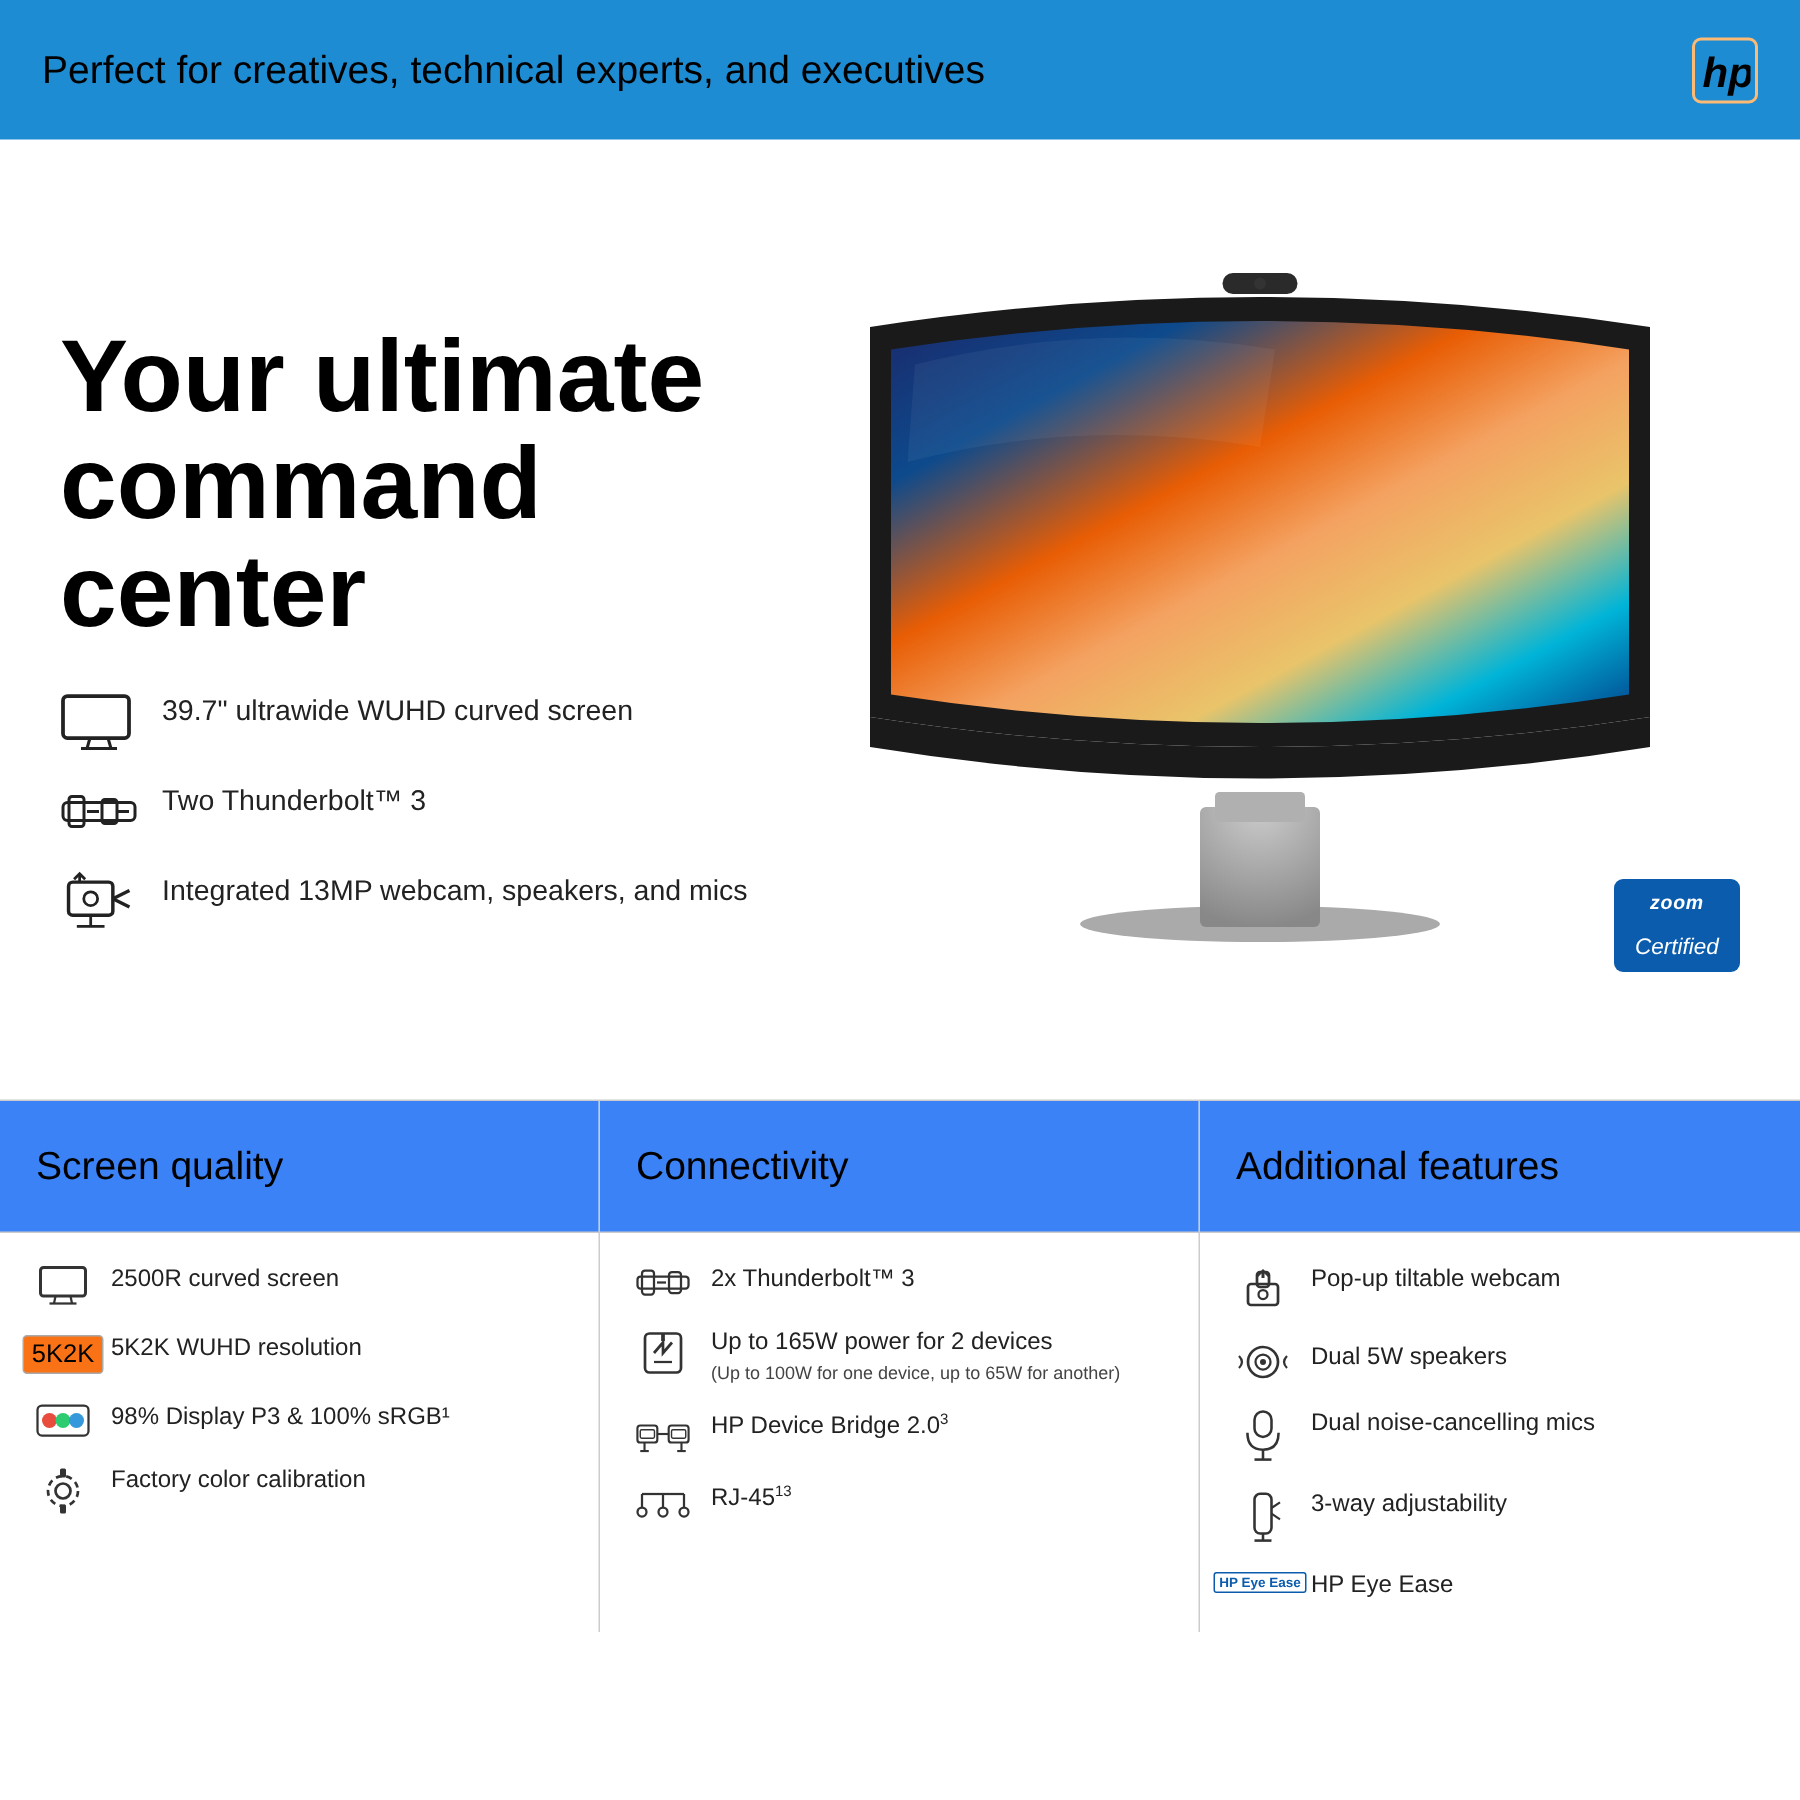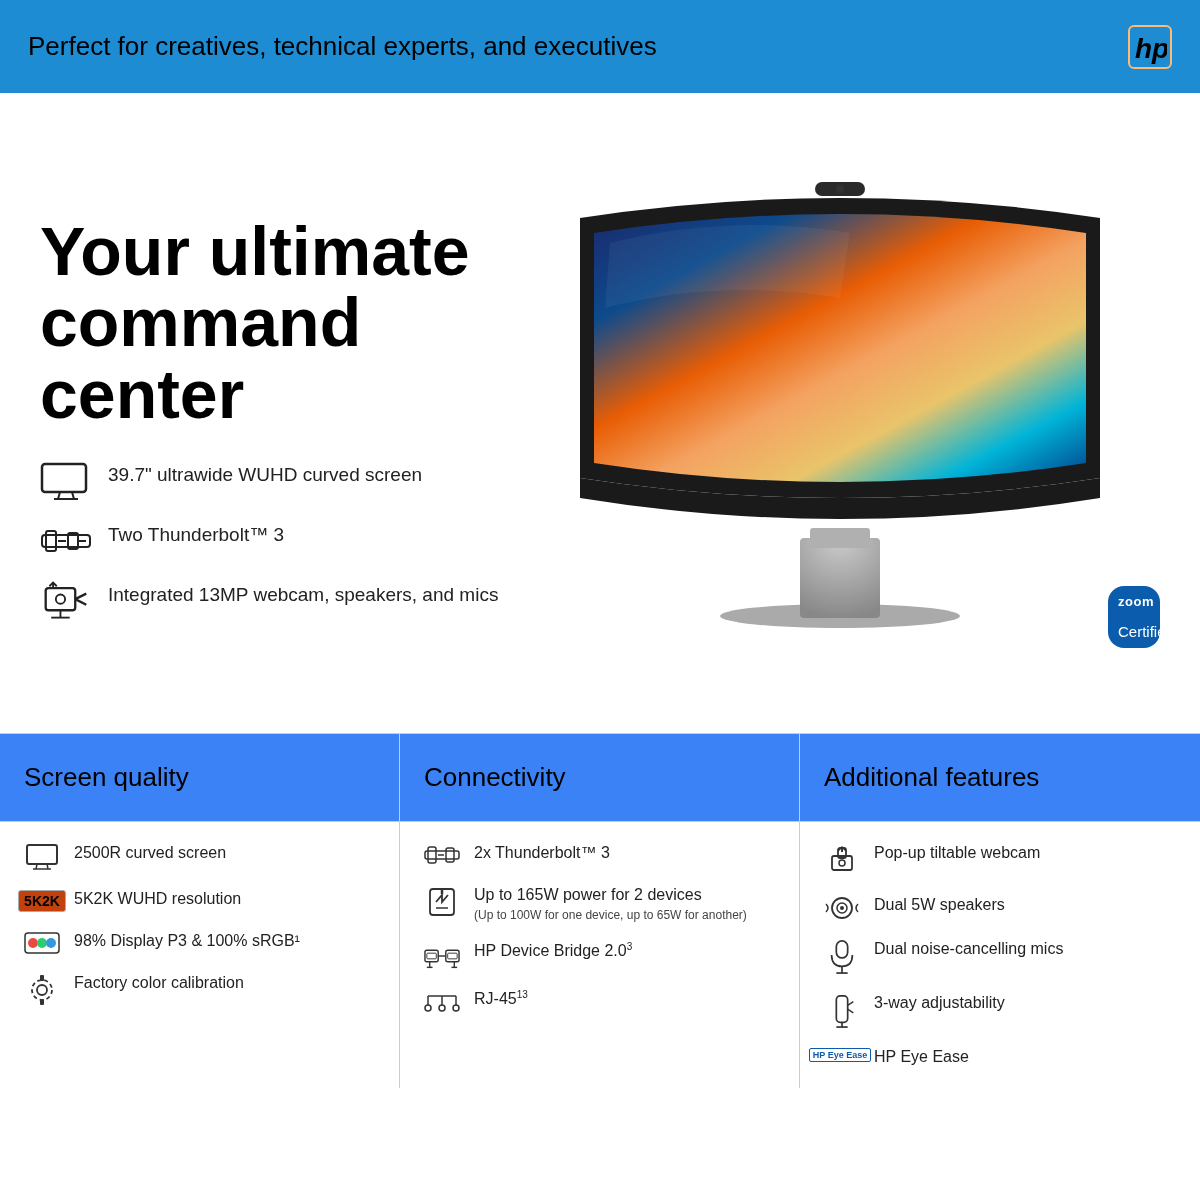--- a/index.html
+++ b/index.html
@@ -94,24 +94,25 @@
       width: 580px;
       height: 520px;
     }
 
     
     .zoom-badge {
       position: absolute;
       bottom: 30px;
       right: 0px;
       background: #0b5cad;
-      border-radius: 16px;
+      border-radius: 6px;
       padding: 8px 10px;
       text-align: center;
-      width: 52px;
+      width: 84px;
+      font-style: italic;
     }
     .zoom-badge .zoom-text {
       font-size: 13px;
       font-weight: 900;
       color: #fff;
       letter-spacing: 0.5px;
     }
     .zoom-badge .certified-text {
       font-size: 15px;
       color: #fff;
@@ -178,25 +179,25 @@
       font-weight: bold;
       color: #0b5cad;
       border: 1px solid #0b5cad;
       padding: 1px 3px;
       border-radius: 2px;
       white-space: nowrap;
       display: inline-block;
       margin-right: 4px;
     }
     .badge-5k2k {
-      background: #c2410c;
+      background: #f97316;
       border: 1px solid #aaa;
       border-radius: 3px;
-      font-size: 14px;
-      font-weight: bold;
+      font-size: 17px;
+      font-weight: normal;
       padding: 2px 5px;
       display: inline-block;
     }
   </style>
 </head>
 <body>
 
 <div class="top-banner">
   <span class="top-banner-text">Perfect for creatives, technical experts, and executives</span>
   <div class="hp-logo">

